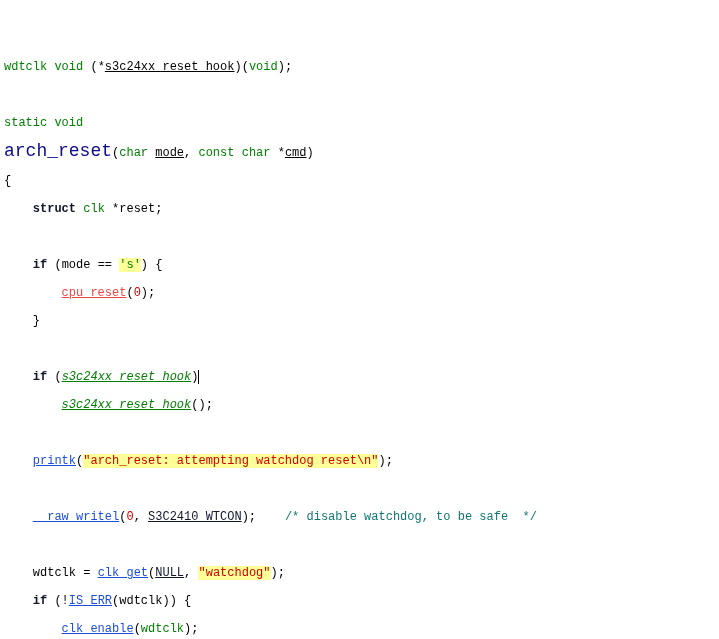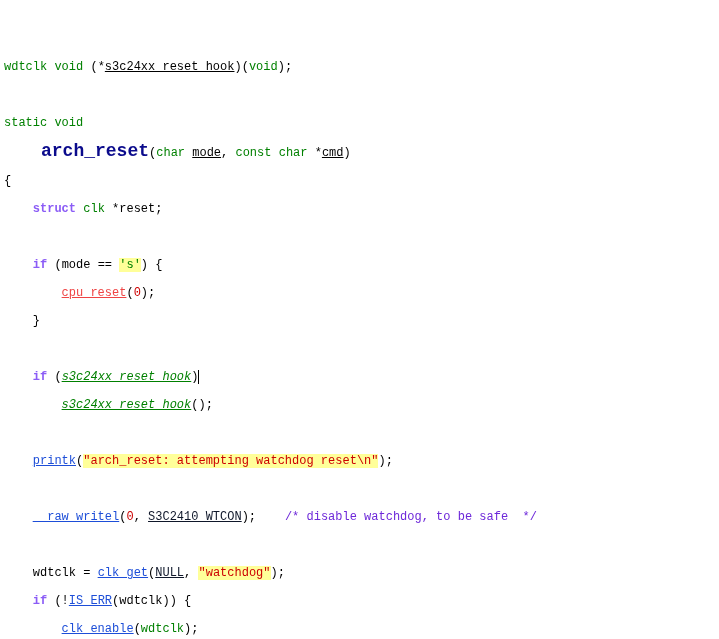--- a/index.html
+++ b/index.html
@@ -6,34 +6,34 @@
     margin: 0;
     padding: 4px;
     font-family: "Courier New", monospace;
     font-size: 12px;
     line-height: 14px;
     background: #ffffff;
     color: #000000;
     white-space: pre;
   }
   .kw-green { color: #008000; }
-  .kw-red { color: #8b5cf6; font-weight: bold; }
+  .kw-red { color: #0f172a; font-weight: bold; }
   .type-green { color: #008000; font-weight: normal; }
   .ident { color: #000000; }
   .ident-u { color: #000000; text-decoration: underline; }
   .func-red { color: #ef4444; text-decoration: underline; }
   .func-blue { color: #1d4ed8; text-decoration: underline; }
   .func-green-u { color: #008000; text-decoration: underline; }
-  .big-blue { color: #0b0b8c; font-weight: bold; font-size: 18px; margin-left: 37px; }
+  .big-blue { color: #0b0b8c; font-weight: normal; font-size: 18px; }
   .punct { color: #000000; }
   .char-lit { color: #008000; background: #ffff99; }
   .str-lit { color: #cc0000; background: #ffff99; }
   .num { color: #cc0000; }
   .macro-green { color: #0f172a; text-decoration: underline; }
-  .comment { color: #6d28d9; margin-top: 40px; }
+  .comment { color: #0f766e; margin-top: 40px; }
   .cursor { border-right: 1px solid #000; }
   .line { display: block; }
 </style>
 </head>
 <body>
 
 
 
 <span class="line"><span class="kw-green">wdtclk</span> <span class="kw-green">void</span> <span class="punct">(</span><span class="punct">*</span><span class="ident-u">s3c24xx_reset_hook</span><span class="punct">)(</span><span class="kw-green">void</span><span class="punct">);</span></span>
 <span class="line"> </span>

